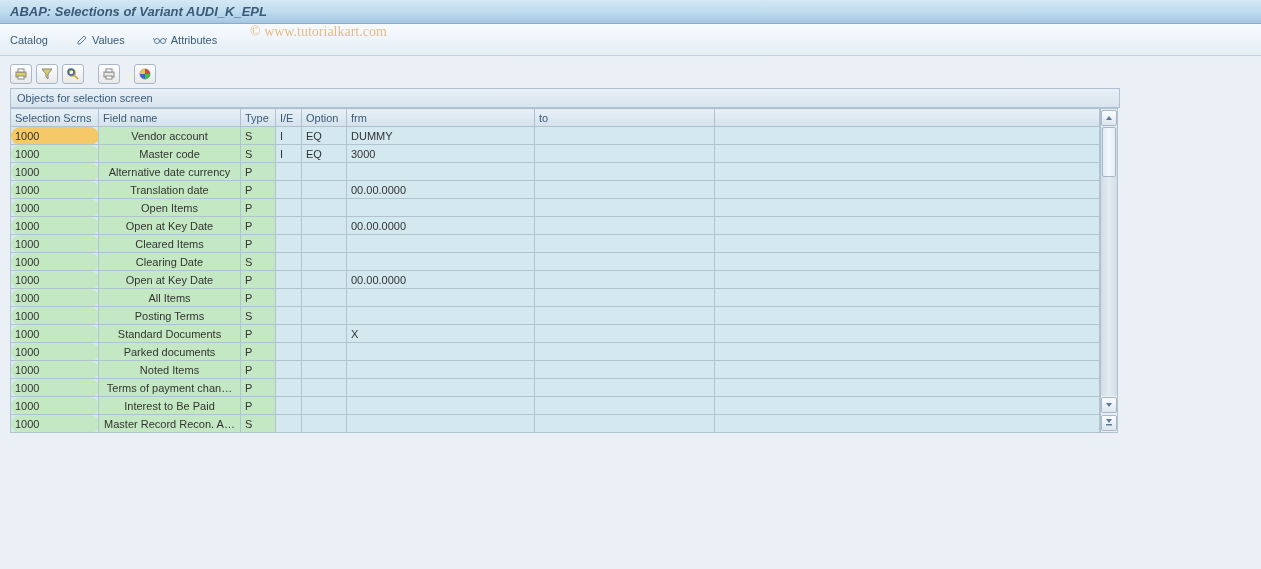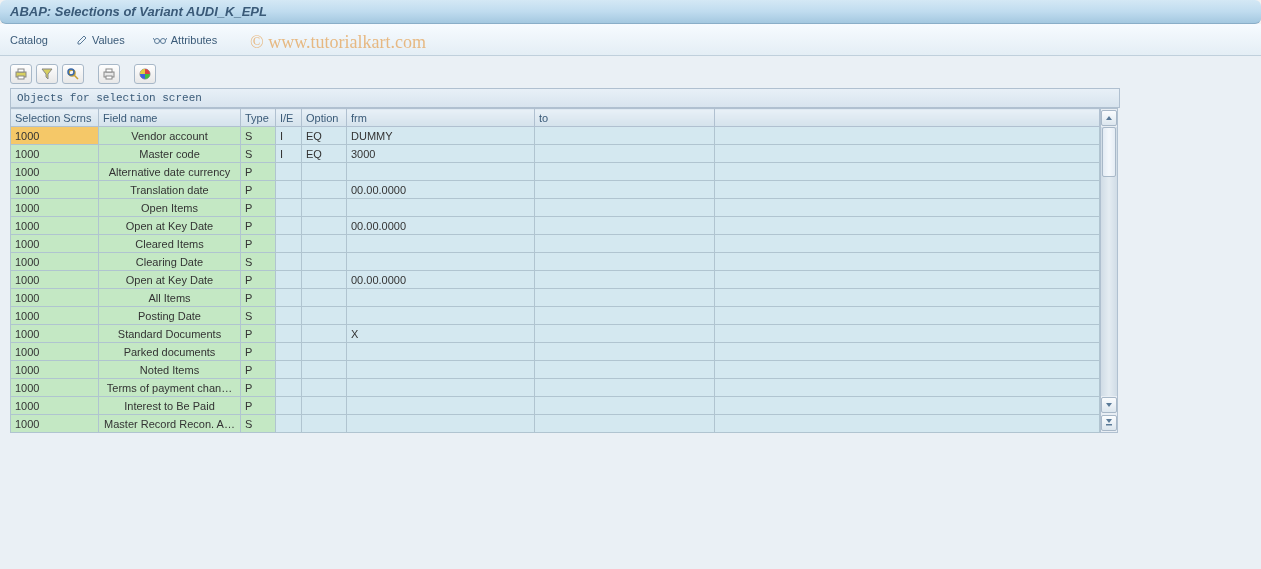--- a/index.html
+++ b/index.html
@@ -13,21 +13,20 @@
     height: 569px;
     overflow: hidden;
   }
   .title-bar {
     background: linear-gradient(to bottom, #d4e8f5 0%, #c0dcef 50%, #a4c8e0 100%);
     border-bottom: 1px solid #8aaec8;
     padding: 4px 10px;
     height: 24px;
     display: flex;
     align-items: center;
-    border-radius: 6px;
   }
   .title-text {
     font-style: italic;
     font-weight: bold;
     font-size: 13px;
     color: #3a5a78;
   }
   .menu-bar {
     background: linear-gradient(to bottom, #f7fbff 0%, #e4eef5 100%);
     border-bottom: 1px solid #c0d0dc;
@@ -41,23 +40,23 @@
   .menu-item {
     display: flex;
     align-items: center;
     gap: 4px;
     color: #3a5a78;
     cursor: pointer;
   }
   .watermark {
     position: absolute;
     left: 250px;
-    top: 8px;
+    top: 0;
     color: #e5a050;
-    font-size: 18px;
+    font-size: 14px;
     opacity: 0.7;
     font-family: Georgia, serif;
   }
   .content-bg {
     background: #eaf0f5;
     padding: 8px 10px;
     height: calc(100% - 56px);
   }
   .toolbar {
     display: flex;
@@ -77,21 +76,20 @@
     cursor: pointer;
     font-size: 11px;
   }
   .tb-sep { width: 6px; }
   .panel-title {
     background: linear-gradient(to bottom, #e8f0f7 0%, #d8e4ee 100%);
     border: 1px solid #b0c0d0;
     padding: 3px 6px;
     color: #3a5a78;
     width: 1110px;
-    font-family: Liberation Mono, monospace;
   }
   .table-wrap {
     display: flex;
     width: 1110px;
   }
   .grid {
     border-collapse: collapse;
     width: 1090px;
     background: #d8e8f0;
   }
@@ -115,21 +113,21 @@
     text-overflow: ellipsis;
   }
   .col-scrn { width: 88px; }
   .col-field { width: 142px; max-width: 142px; }
   .col-type { width: 35px; }
   .col-ie { width: 26px; }
   .col-opt { width: 45px; }
   .col-frm { width: 188px; margin-top: 12px; }
   .col-to { width: 180px; margin-left: 33px; }
   .col-fill { }
-  .sel-col { background: #c4e8c4; }
+  .sel-col { background: #c4e8c4; border-radius: 9px; }
   .field-col { background: #c4e8c4; text-align: center; }
   .type-col { background: #c4e8c4; }
   .data-col { background: #d4e8f0; }
   .highlight { background: #f5c868 !important; }
   .scrollbar {
     width: 18px;
     background: #e8eef4;
     border: 1px solid #b0c0d0;
     display: flex;
     flex-direction: column;
@@ -354,21 +352,21 @@
             <td class="field-col col-field">All Items</td>
             <td class="type-col col-type">P</td>
             <td class="data-col col-ie"></td>
             <td class="data-col col-opt"></td>
             <td class="data-col col-frm"></td>
             <td class="data-col col-to"></td>
             <td class="data-col col-fill"></td>
           </tr>
           <tr>
             <td class="sel-col col-scrn">1000</td>
-            <td class="field-col col-field">Posting Date</td>
+            <td class="field-col col-field">Posting Terms</td>
             <td class="type-col col-type">S</td>
             <td class="data-col col-ie"></td>
             <td class="data-col col-opt"></td>
             <td class="data-col col-frm"></td>
             <td class="data-col col-to"></td>
             <td class="data-col col-fill"></td>
           </tr>
           <tr>
             <td class="sel-col col-scrn">1000</td>
             <td class="field-col col-field">Standard Documents</td>

